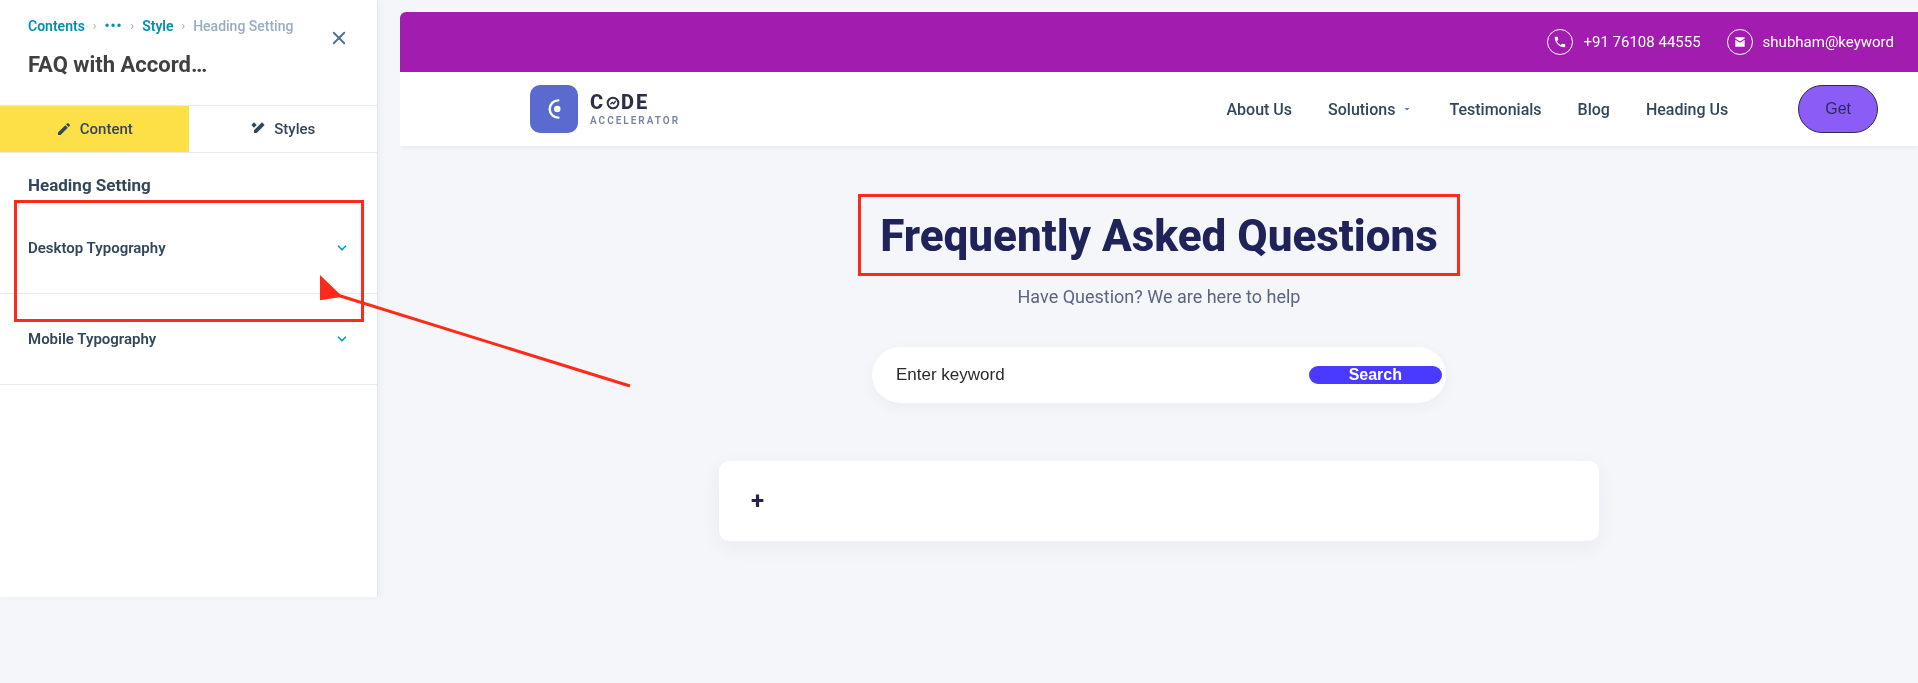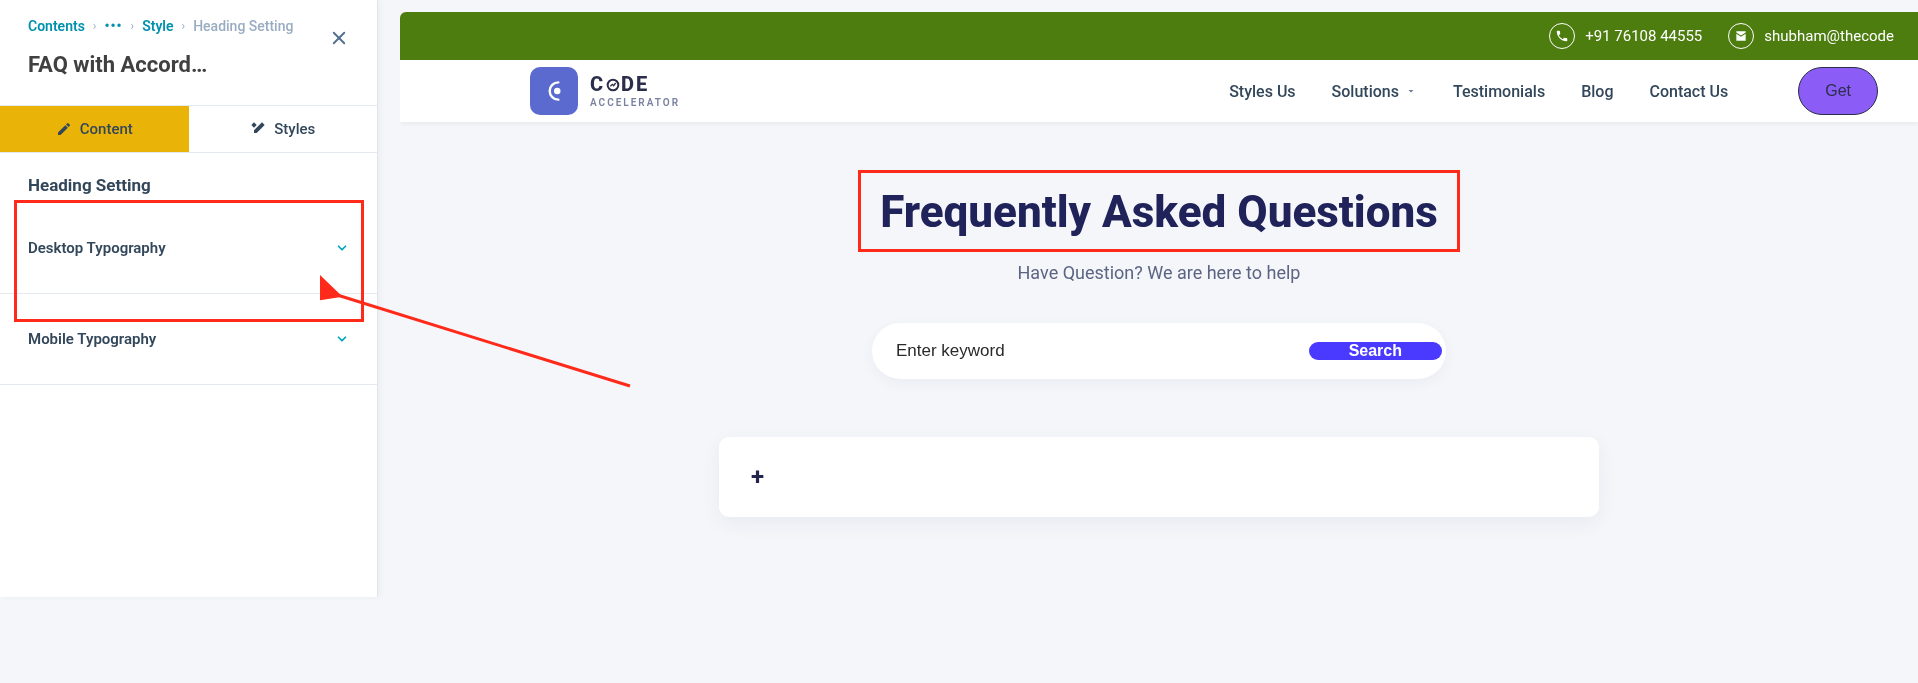--- a/index.html
+++ b/index.html
@@ -75,21 +75,21 @@
     align-items:center;
     justify-content:center;
     gap:8px;
     padding: 14px 0;
     font-size: 15px;
     font-weight: 500;
     color: #33475b;
     cursor: pointer;
     background:#fff;
   }
-  .tab.active { background:#eab308; }
+  .tab.active { background:#fde047; }
   .tab svg { width:16px; height:16px; color:#33475b; }
 
   .section-heading {
     font-size: 17px;
     font-weight: 700;
     color: #33475b;
     padding: 22px 28px 8px 28px;
   }
 
   .accordion-item {
@@ -123,39 +123,39 @@
     left: 400px;
     top: 12px;
     right: 0;
     bottom: 0;
     background:#f5f6fa;
     overflow:hidden;
     border-top-left-radius: 6px;
   }
 
   .topbar {
-    height: 48px;
-    background: #4d7c0f;
+    height: 60px;
+    background: #a21caf;
     color: #fff;
     display:flex;
     align-items:center;
     justify-content:flex-end;
     gap: 26px;
     padding: 0 24px;
     font-size: 15px;
   }
   .topbar .contact { display:flex; align-items:center; gap:10px; }
   .circle-icon {
     width:26px;height:26px;border:1.5px solid #fff;border-radius:50%;
     display:flex;align-items:center;justify-content:center;
   }
   .circle-icon svg{width:14px;height:14px;color:#fff;}
 
   .navbar {
-    height: 62px;
+    height: 74px;
     background:#fff;
     display:flex;
     align-items:center;
     padding: 0 40px 0 130px;
     gap: 40px;
     box-shadow: 0 2px 4px rgba(0,0,0,0.05);
   }
   .brand { display:flex; align-items:center; gap:12px; }
   .brand-logo {
     width:48px;height:48px;border-radius:10px;
@@ -342,21 +342,21 @@
           </svg>
       </span>
       <span>+91 76108 44555</span>
     </div>
     <div class="contact">
       <span class="circle-icon">
         <svg viewBox="0 0 24 24" fill="currentColor">
             <path d="M4 4h16v2l-8 5-8-5V4zm0 4.2l8 5 8-5V20H4V8.2z"></path>
           </svg>
       </span>
-      <span>shubham@thecode</span>
+      <span>shubham@keyword</span>
     </div>
   </div>
 
   <div class="navbar">
     <div class="brand">
       <div class="brand-logo">
         <svg width="26" height="26" viewBox="0 0 24 24" fill="none" stroke="#fff" stroke-width="2.2">
             <path d="M16 4a8 8 0 1 0 0 16" stroke-linecap="round"></path>
             <circle cx="15" cy="12" r="3" fill="#fff" stroke="none"></circle>
           </svg>
@@ -366,30 +366,30 @@
           <span>C</span><span class="o"><svg width="16" height="16" viewBox="0 0 24 24">
                 <circle cx="12" cy="12" r="8" fill="none" stroke="#2b2e4a" stroke-width="3"></circle>
                 <path d="M8 14l3-3 2 2 3-4" stroke="#2b2e4a" stroke-width="2" fill="none"></path>
               </svg></span><span>DE</span>
         </div>
         <div class="b2">ACCELERATOR</div>
       </div>
     </div>
 
     <div class="nav-links">
-      <span class="link">Styles Us</span>
+      <span class="link">About Us</span>
       <span class="link">
         <span>Solutions</span>
         <svg class="caret" viewBox="0 0 24 24" fill="currentColor">
             <path d="M7 10l5 5 5-5z"></path>
           </svg>
       </span>
       <span class="link">Testimonials</span>
       <span class="link">Blog</span>
-      <span class="link">Contact Us</span>
+      <span class="link">Heading Us</span>
     </div>
 
     <button class="cta-btn">Get</button>
   </div>
 
   <div class="page-body">
     <div style="display:inline-block;position:relative;">
       <span class="faq-heading">Frequently Asked Questions</span>
       <div class="highlight-red" style="left:-8px; top:-12px; right:-8px; bottom:-10px;"></div>
     </div>

